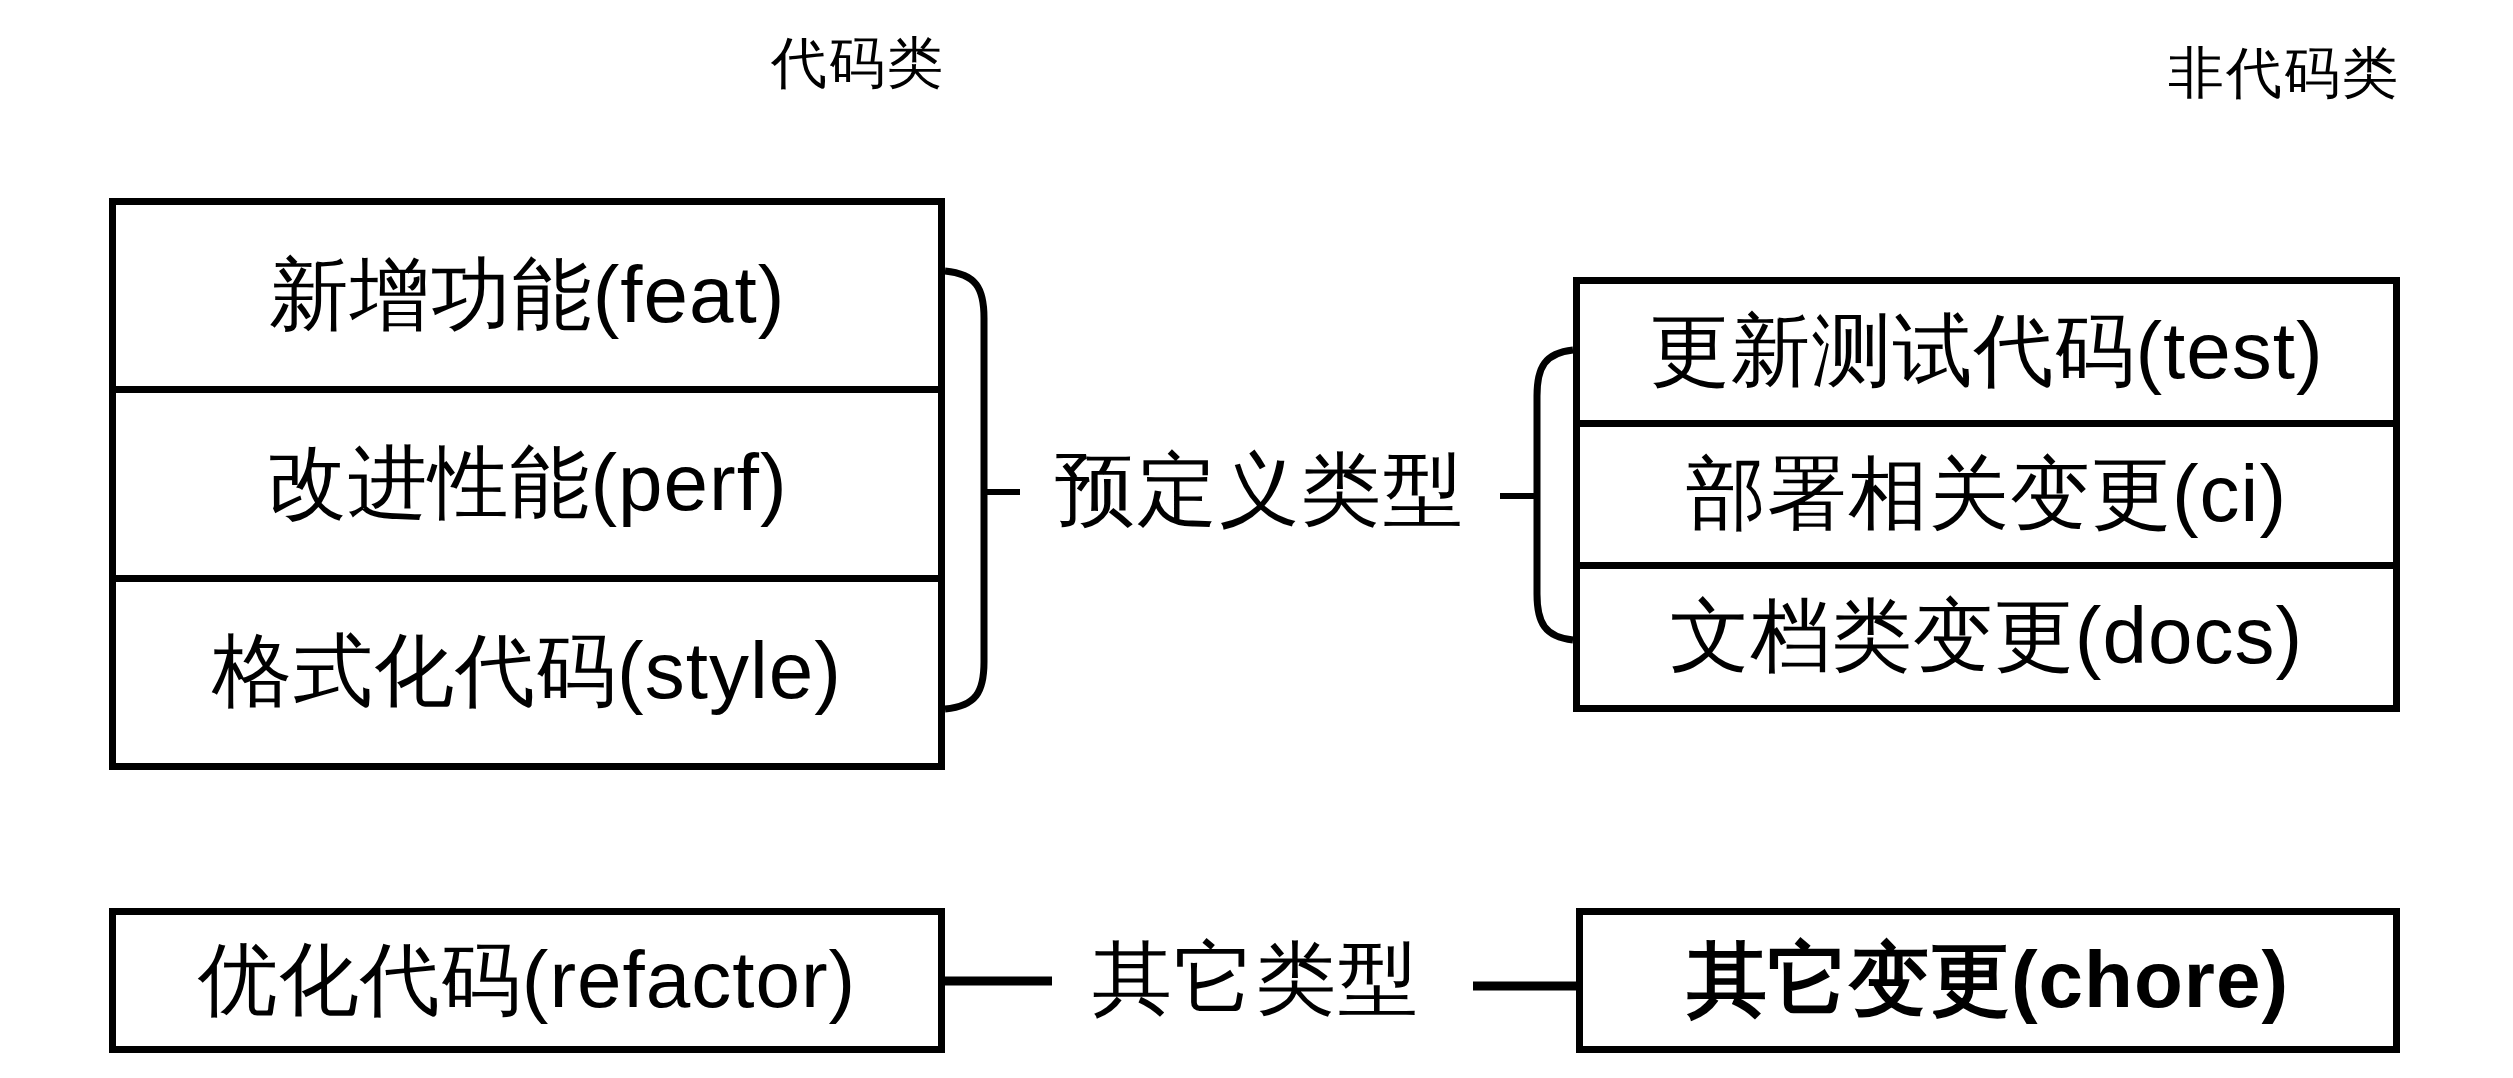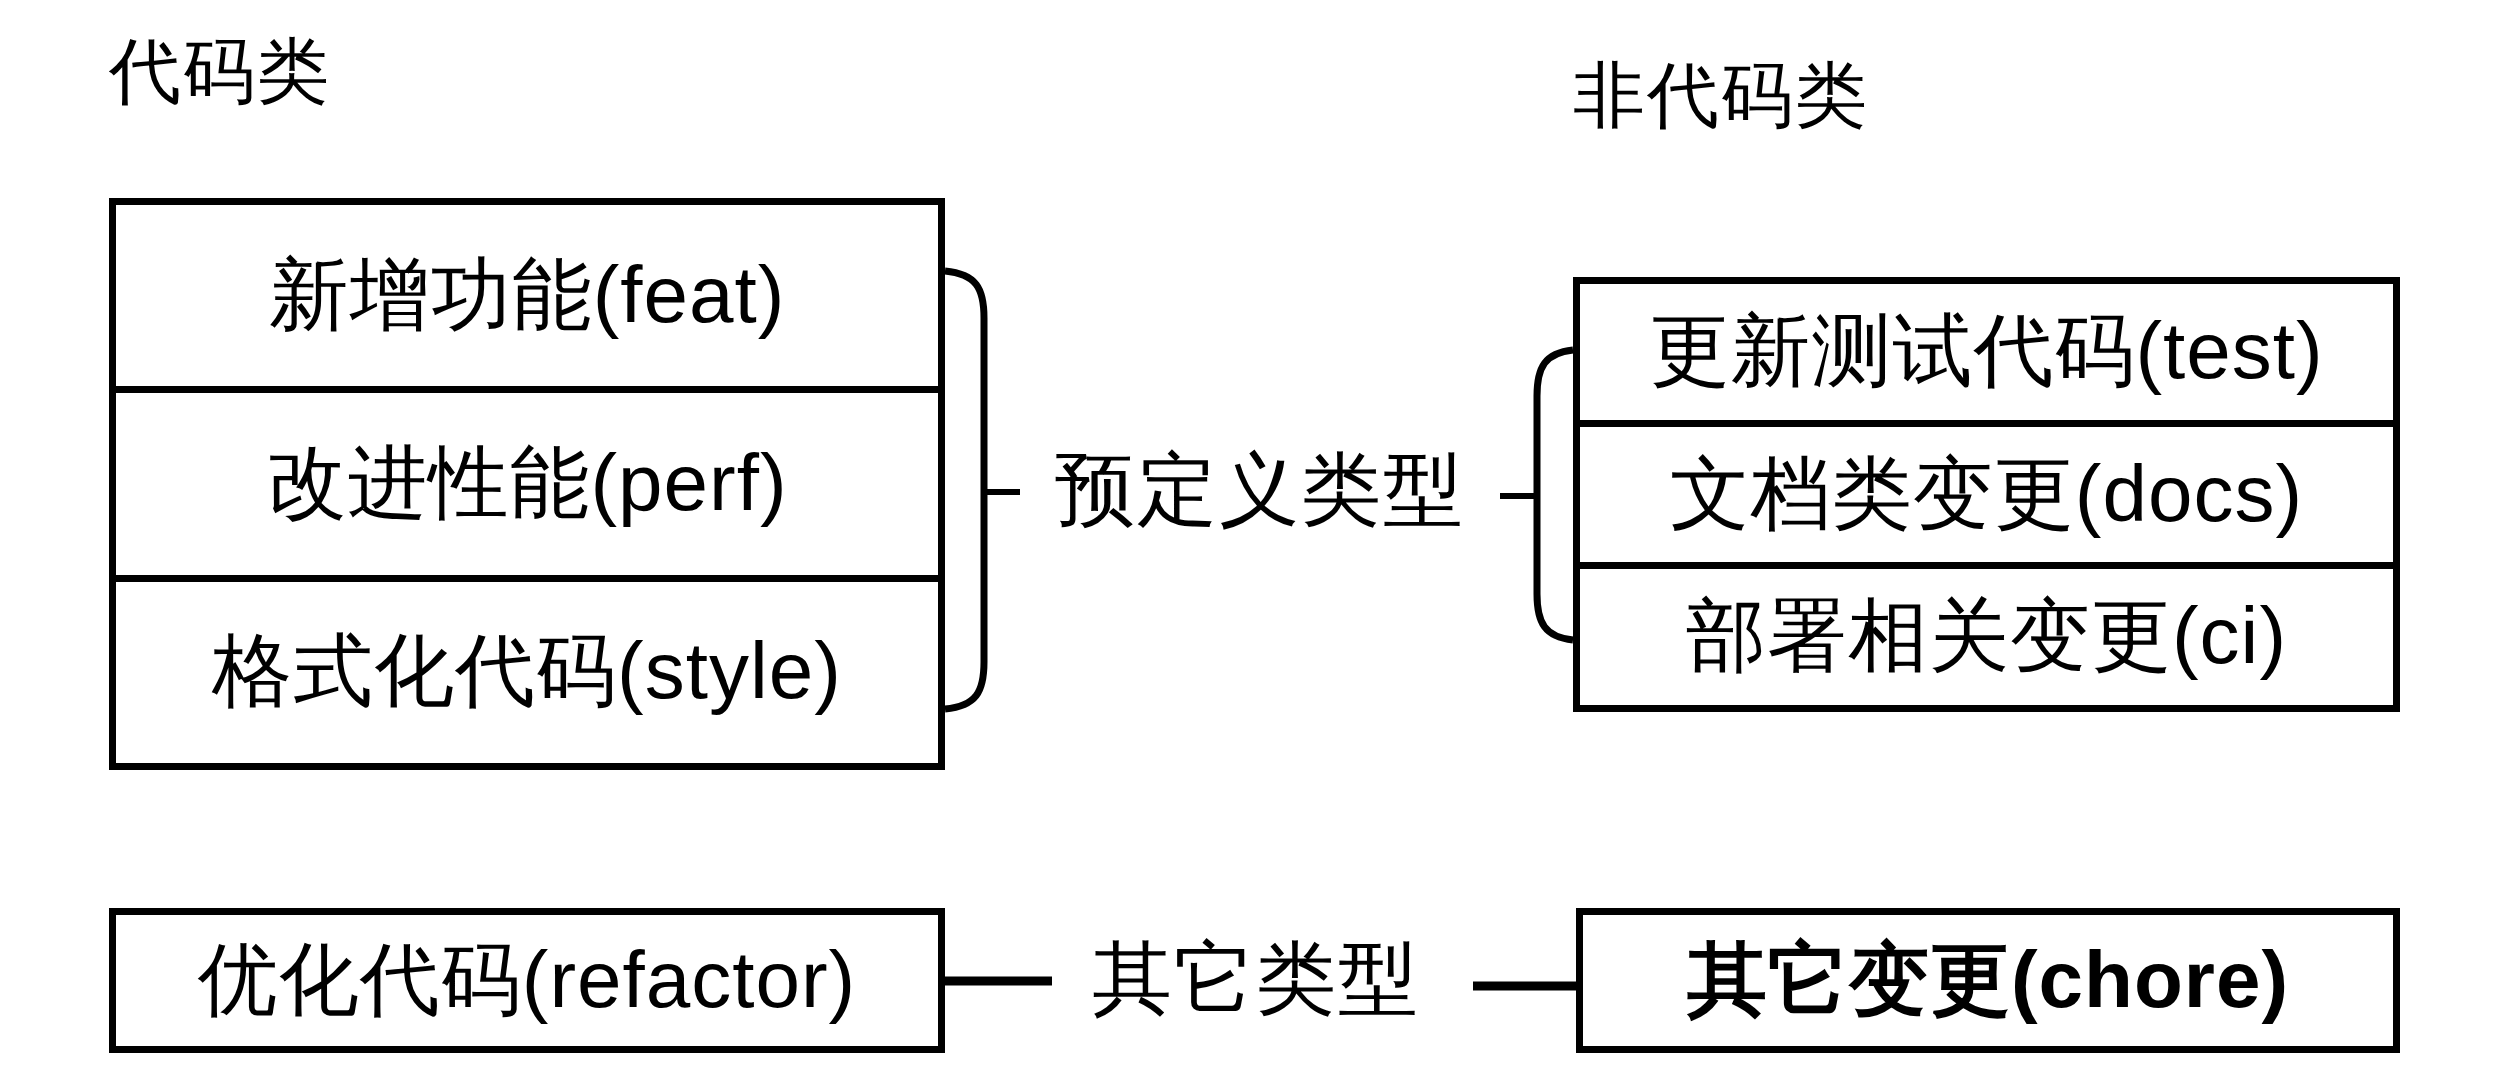--- a/index.html
+++ b/index.html
@@ -11,24 +11,24 @@
     position: relative;
     width: 2513px;
     height: 1078px;
     background: #ffffff;
     font-family: "Liberation Sans", sans-serif;
     color: #000000;
     overflow: hidden;
   }
   .col-title {
     position: absolute;
-    font-size: 72px;
+    font-size: 56px;
     font-weight: 500;
     line-height: 1;
-    text-align: left;
+    text-align: right;
     white-space: nowrap;
     letter-spacing: 2px;
   }
   .stack {
     position: absolute;
     box-sizing: border-box;
     border: 7px solid #000000;
     background: #ffffff;
     display: flex;
     flex-direction: column;
@@ -83,32 +83,32 @@
     stroke: #000000;
   }
 </style>
 </head>
 <body>
 
 <div class="canvas">
 
   <div class="col-title" style="left:109px; top:35px; width:836px;">代码类</div>
 
-  <div class="col-title" style="left:1573px; top:45px; width:827px;margin-top:14px;">非代码类</div>
+  <div class="col-title" style="left:1573px; top:45px; width:827px;">非代码类</div>
 
   <div class="stack" style="left:109px; top:198px; width:836px; height:572px;">
     <div class="row">新增功能(feat)</div>
     <div class="row">改进性能(perf)</div>
     <div class="row">格式化代码(style)</div>
   </div>
 
   <div class="stack" style="left:1573px; top:277px; width:827px; height:435px;">
     <div class="row">更新测试代码(test)</div>
+    <div class="row">部署相关变更(ci)</div>
     <div class="row">文档类变更(docs)</div>
-    <div class="row">部署相关变更(ci)</div>
   </div>
 
   <div class="group-label" style="left:1018px; top:441px; width:484px; height:100px;">预定义类型</div>
 
   <div class="group-label" style="left:1056px; top:930px; width:400px; height:100px;">其它类型</div>
 
   <div class="single-box" style="left:109px; top:908px; width:836px; height:145px;">优化代码(refactor)</div>
 
   <div class="single-box" style="left:1576px; top:908px; width:824px; height:145px;font-weight:bold;">其它变更(chore)</div>
 

